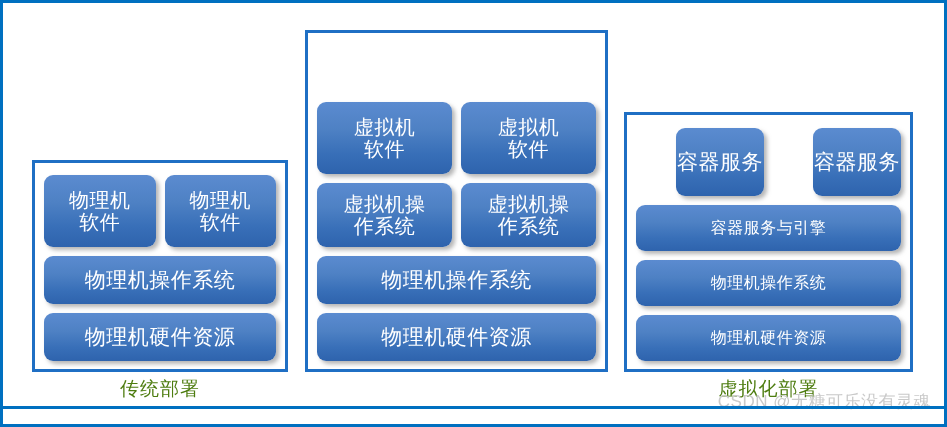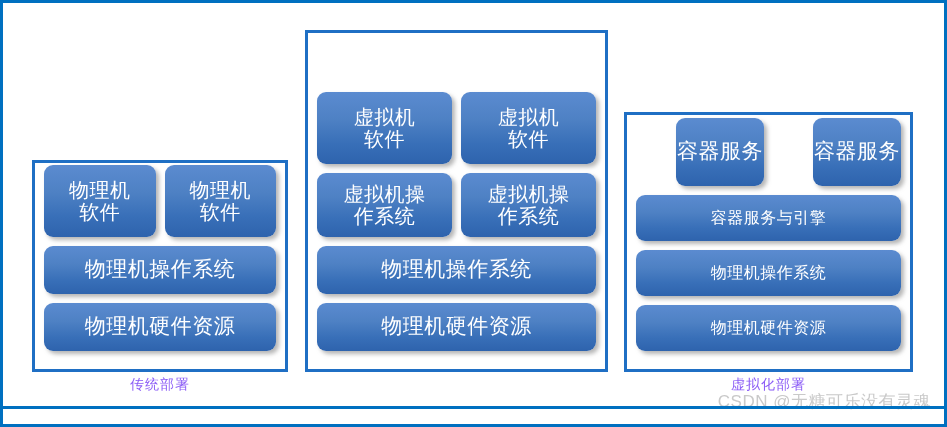--- a/index.html
+++ b/index.html
@@ -36,22 +36,21 @@
 
   
   .panel {
     position: absolute;
     box-sizing: border-box;
     border: 3px solid #1F6FC4;
     background: #ffffff;
     display: flex;
     flex-direction: column;
     justify-content: flex-end;
-    padding: 9px 9px 18px 9px;
-    font-family: Liberation Serif, serif;
+    padding: 9px 9px 8px 9px;
   }
 
   .row {
     display: flex;
     flex-direction: row;
     gap: 9px;
     margin-bottom: 9px;
   }
   .row:last-child { margin-bottom: 0; }
 
@@ -76,22 +75,22 @@
   .box.tall { height: 72px; font-size: 20px; }
   .box.tall2 { height: 64px; font-size: 20px; }
   .box.bar  { height: 48px; font-size: 21px; }
   .box.bar-sm { height: 46px; font-size: 16px; }
   .box.single { height: 68px; font-size: 21px; margin-left: 40px; }
 
   
   .caption {
     position: absolute;
     text-align: center;
-    color: #8b5cf6;
-    font-size: 14px;
+    color: #4d7c0f;
+    font-size: 19px;
     letter-spacing: 1px;
     white-space: nowrap;
   }
 
   
   #watermark {
     position: absolute;
     right: 16px;
     bottom: 14px;
     font-size: 17px;

